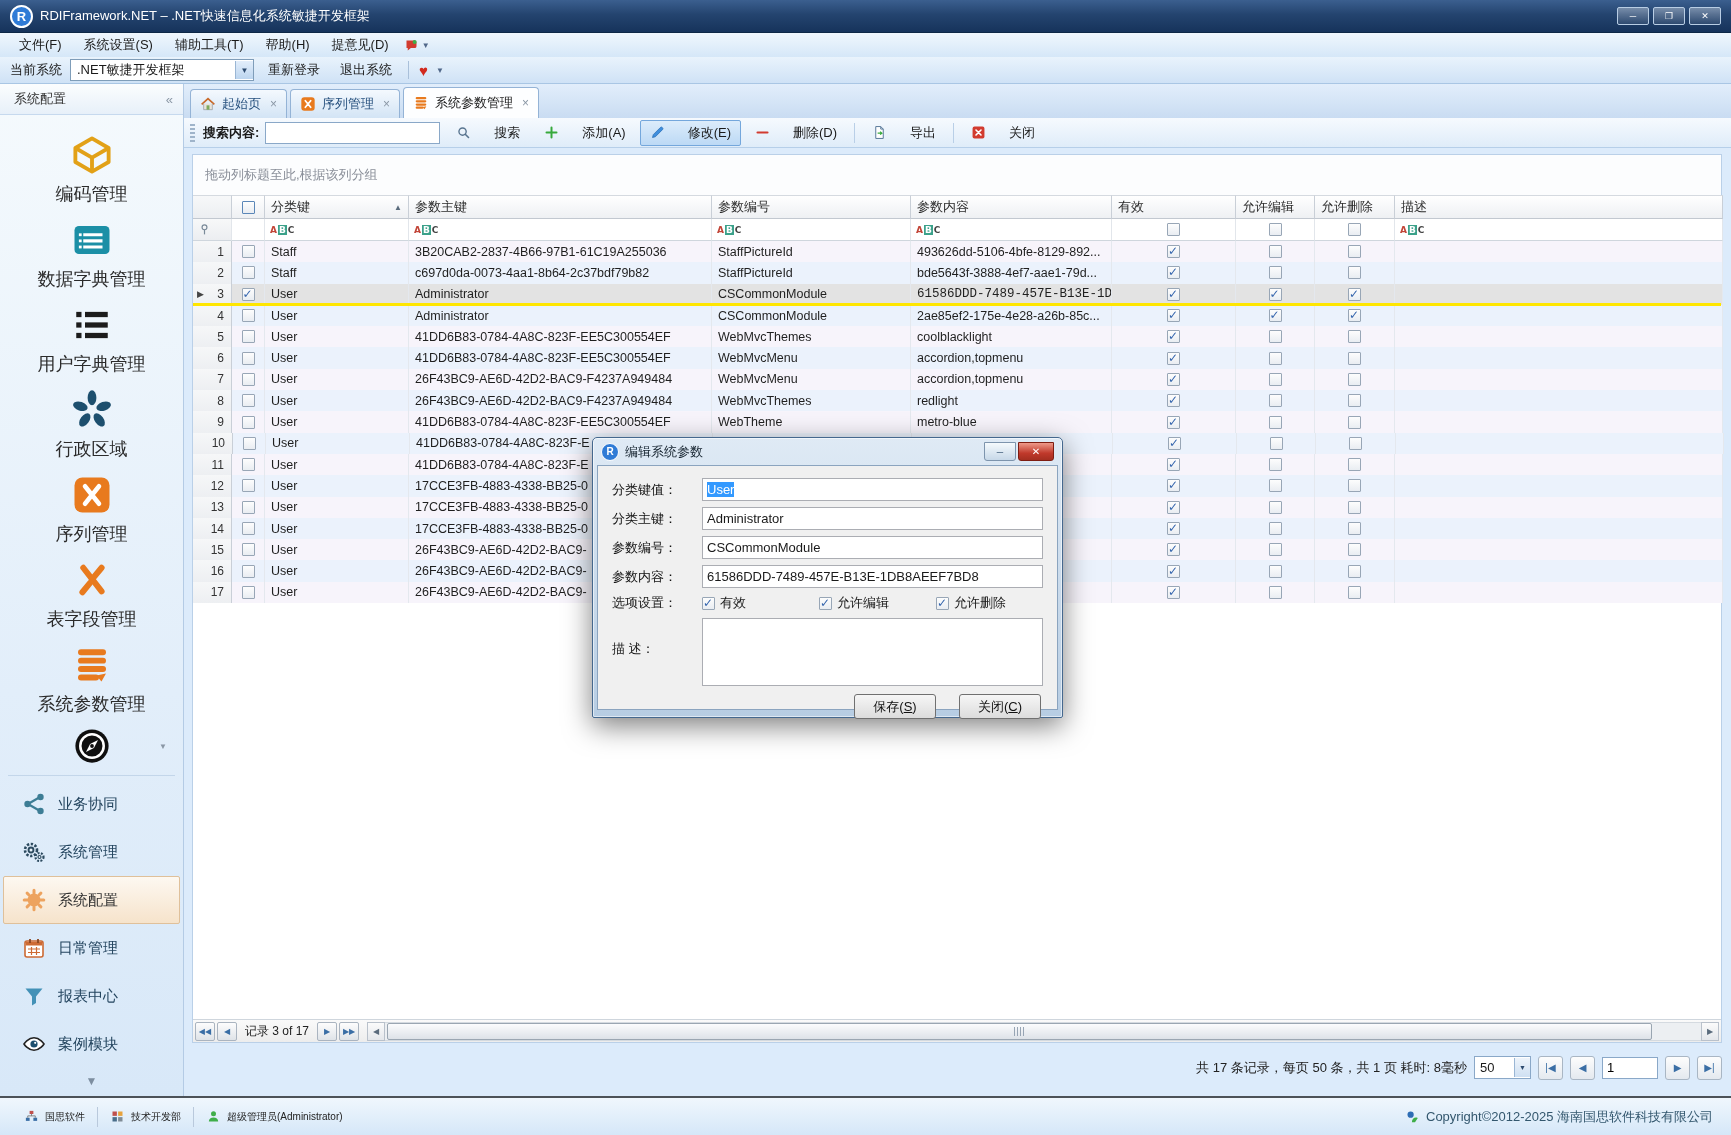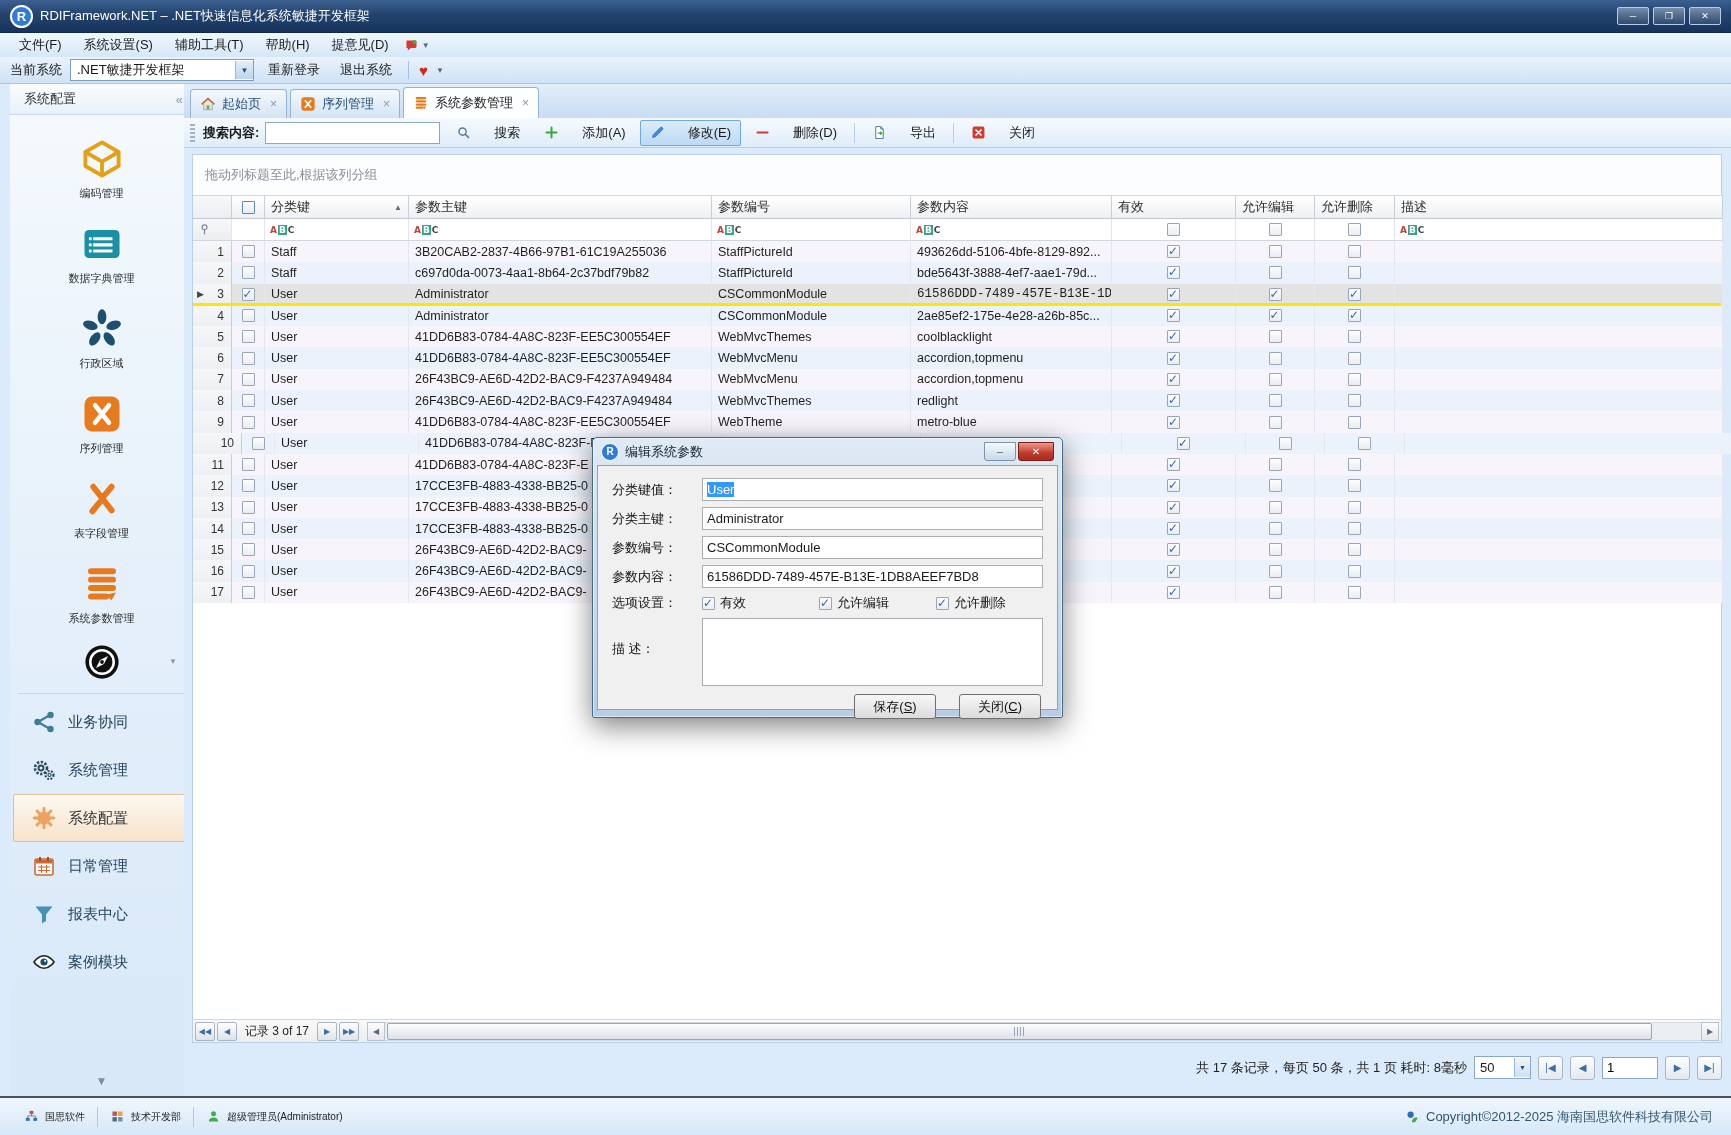--- a/index.html
+++ b/index.html
@@ -33,29 +33,29 @@
   #system-combo{width:176px;height:20px;background:#fff;border:1px solid #7f9db9;
     display:flex;align-items:center;padding-left:6px;font-size:13px;}
   #system-combo .combo-btn{margin-left:auto;width:17px;height:18px;
     background:linear-gradient(180deg,#e3eefb,#bcd5ef);border-left:1px solid #9ab6d4;
     display:flex;align-items:center;justify-content:center;font-size:8px;color:#2c4a6e;}
   .tool-link{padding:2px 6px;}
   .tb-sep{width:1px;height:18px;background:#a9c0da;margin:0 2px;}
   .heart{color:#d22a1e;font-size:15px;}
 
   
-  #sidebar{left:10px;top:84px;width:184px;bottom:39px;border-right:1px solid #b4cbe5;
+  #sidebar{left:0;top:84px;width:184px;bottom:39px;border-right:1px solid #b4cbe5;
     background:linear-gradient(180deg,#f5fafd 0%,#e2eefa 60%,#d8e8f8 100%);display:flex;flex-direction:column;}
   #sidebar-header{height:30px;flex:none;background:linear-gradient(180deg,#fbfdfe,#e7f0f9);
     border-bottom:1px solid #c6d9ee;display:flex;align-items:center;padding:0 10px 0 14px;color:#333;}
   #sidebar-collapse{margin-left:auto;color:#8a97a5;font-size:13px;}
   #sidebar-modules{flex:none;padding-top:12px;}
   .module{height:85px;display:flex;flex-direction:column;align-items:center;justify-content:center;gap:6px;cursor:pointer;}
   .module .ico{width:42px;height:42px;}
-  .module .mlabel{font-size:11px;color:#2b2b2b;}
+  .module .mlabel{font-size:18px;color:#2b2b2b;}
   #module-extra{height:50px;display:flex;align-items:center;justify-content:center;position:relative;}
   #module-extra .ico{width:38px;height:38px;}
   #module-extra .dd-arrow{position:absolute;right:16px;top:20px;color:#8a97a5;}
   #sidebar-divider{height:1px;background:#c3d6ea;margin:6px 8px 4px 8px;}
   .nav-item{height:46px;display:flex;align-items:center;gap:12px;padding-left:18px;margin:0 3px;
     font-size:15px;color:#24455f;cursor:pointer;border:1px solid transparent;}
   .nav-item .ico{width:24px;height:24px;}
   .nav-item.selected{background:linear-gradient(180deg,#fdf8f1,#f6e3cb);border:1px solid #dfc09a;border-radius:2px;color:#333;}
   #sidebar-bottom-chevron{margin-top:auto;text-align:center;color:#7d8ea0;font-size:12px;padding:6px 0 8px;}
 
@@ -249,20 +249,35 @@
               <rect x="4.5" y="11.7" width="1.6" height="1.6"></rect>
               <rect x="4.5" y="15.2" width="1.6" height="1.6"></rect>
             </g>
           </svg>
         </span>
         <span class="mlabel">数据字典管理</span>
       </div>
       <div class="module">
         <span class="ico">
           <svg viewBox="0 0 24 24">
+            <g fill="#1c1c1c">
+              <rect x="3" y="4.5" width="3" height="3"></rect>
+              <rect x="8" y="4.5" width="13" height="3"></rect>
+              <rect x="3" y="10.5" width="3" height="3"></rect>
+              <rect x="8" y="10.5" width="13" height="3"></rect>
+              <rect x="3" y="16.5" width="3" height="3"></rect>
+              <rect x="8" y="16.5" width="13" height="3"></rect>
+            </g>
+          </svg>
+        </span>
+        <span class="mlabel">用户字典管理</span>
+      </div>
+      <div class="module">
+        <span class="ico">
+          <svg viewBox="0 0 24 24">
             <g fill="#1d4f6e">
               <ellipse cx="12" cy="5" rx="2.5" ry="4.3"></ellipse>
               <ellipse cx="12" cy="5" rx="2.5" ry="4.3" transform="rotate(72 12 12)"></ellipse>
               <ellipse cx="12" cy="5" rx="2.5" ry="4.3" transform="rotate(144 12 12)"></ellipse>
               <ellipse cx="12" cy="5" rx="2.5" ry="4.3" transform="rotate(216 12 12)"></ellipse>
               <ellipse cx="12" cy="5" rx="2.5" ry="4.3" transform="rotate(288 12 12)"></ellipse>
             </g>
           </svg>
         </span>
         <span class="mlabel">行政区域</span>
@@ -867,21 +882,21 @@
             <span class="cb"></span>
           </div>
           <div class="c body boolc" style="width: 80px; flex: 0 0 auto;">
             <span class="cb"></span>
           </div>
           <div class="c body" style="width: 328px; flex: 0 0 auto;">
             <span></span>
           </div>
         </div>
         <div class="drow even">
-          <div class="c ind" style="width: 49px; flex: 0 0 auto;">
+          <div class="c ind" style="width: 40px; flex: 0 0 auto;">
             <span>10</span>
           </div>
           <div class="c body boolc" style="width: 33px; flex: 0 0 auto;">
             <span class="cb"></span>
           </div>
           <div class="c body" style="width: 144px; flex: 0 0 auto;">
             <span>User</span>
           </div>
           <div class="c body" style="width: 303px; flex: 0 0 auto;">
             <span>41DD6B83-0784-4A8C-823F-E</span>

